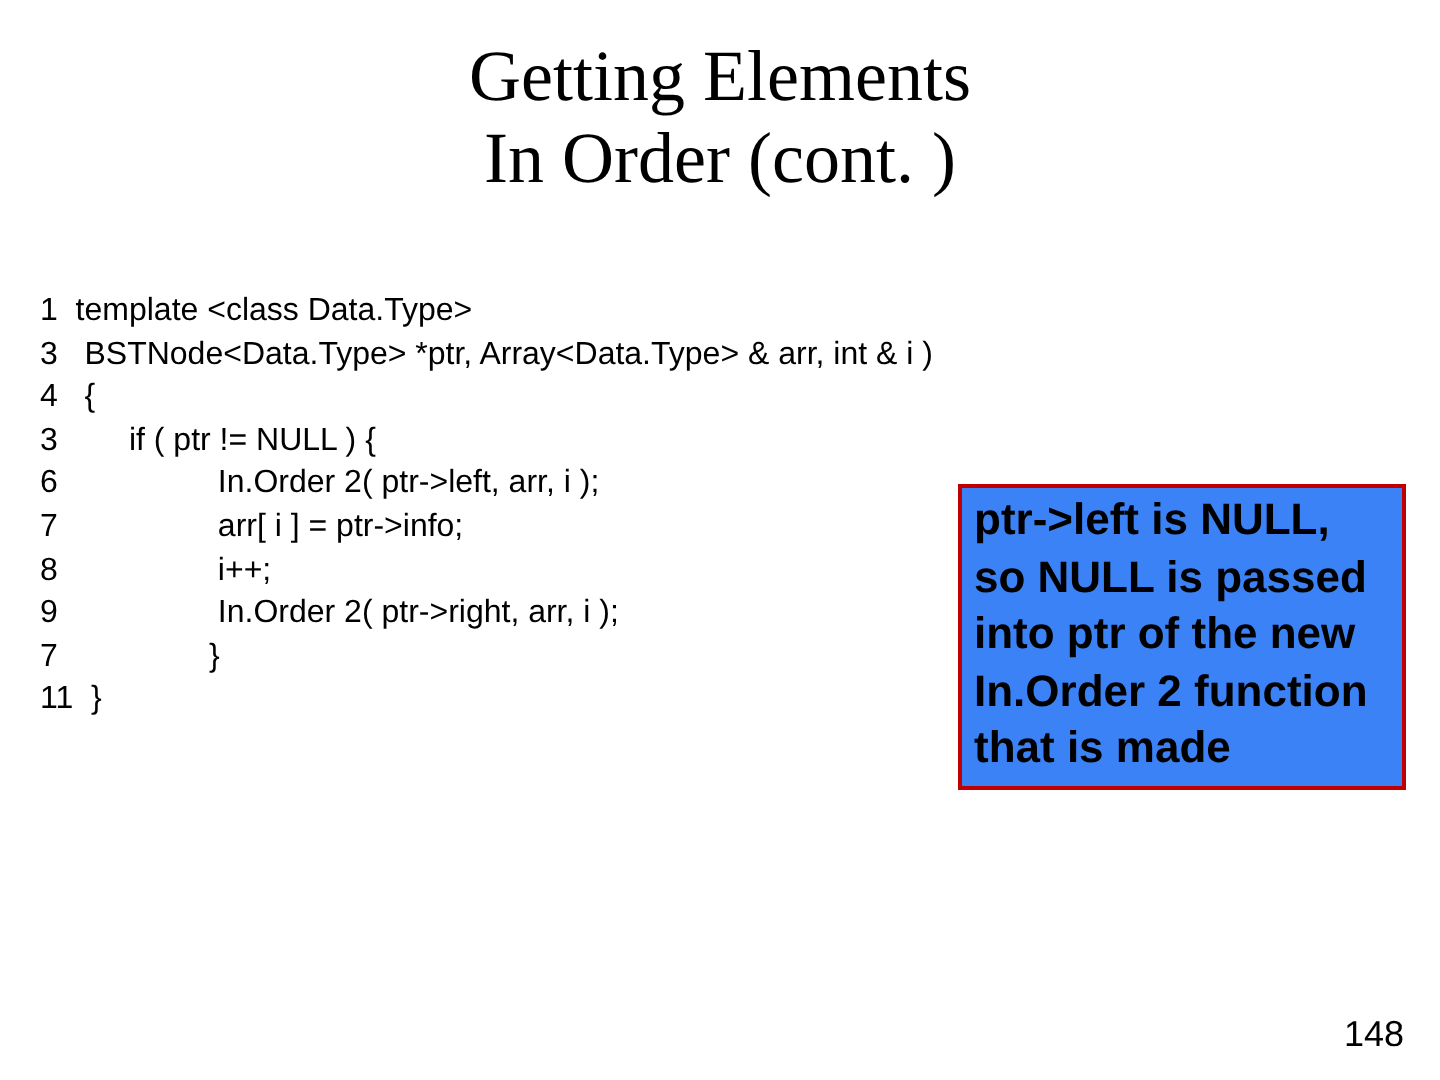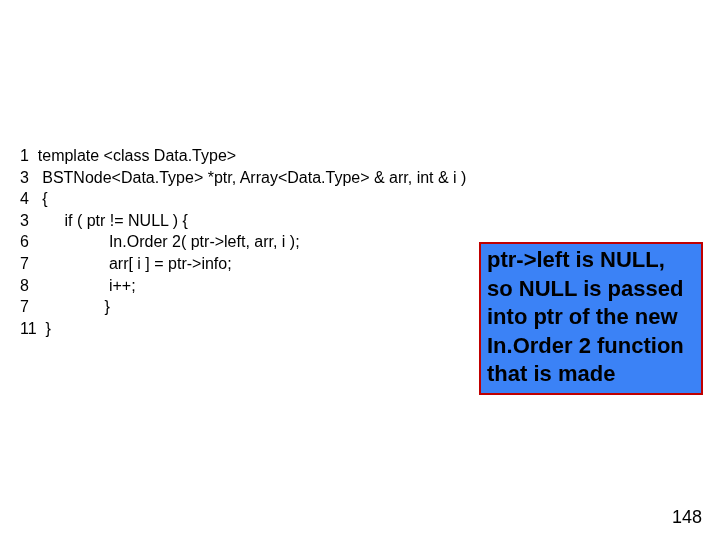--- a/index.html
+++ b/index.html
@@ -49,29 +49,32 @@
     bottom: 12px;
     right: 18px;
     font-family: Arial, Helvetica, sans-serif;
     font-size: 18px;
   }
 </style>
 </head>
 <body>
 
 <div class="title">
+  <div>Getting Elements</div>
+  <div>In Order (cont. )</div>
 </div>
 
 <div class="code-area">
   <div class="code-line">1  template &lt;class Data.Type&gt;</div>
   <div class="code-line">3   BSTNode&lt;Data.Type&gt; *ptr, Array&lt;Data.Type&gt; &amp; arr, int &amp; i )</div>
   <div class="code-line">4   {</div>
   <div class="code-line">3        if ( ptr != NULL ) {</div>
   <div class="code-line">6                  In.Order 2( ptr-&gt;left, arr, i );</div>
   <div class="code-line">7                  arr[ i ] = ptr-&gt;info;</div>
   <div class="code-line">8                  i++;</div>
+  <div class="code-line">9                  In.Order 2( ptr-&gt;right, arr, i );</div>
   <div class="code-line">7                 }</div>
   <div class="code-line">11  }</div>
 </div>
 
 <div class="note-box">ptr-&gt;left is NULL, so NULL is passed into ptr of the new In.Order 2 function that is made</div>
 
 <div class="pagenum">148</div>
 
 </body></html>

